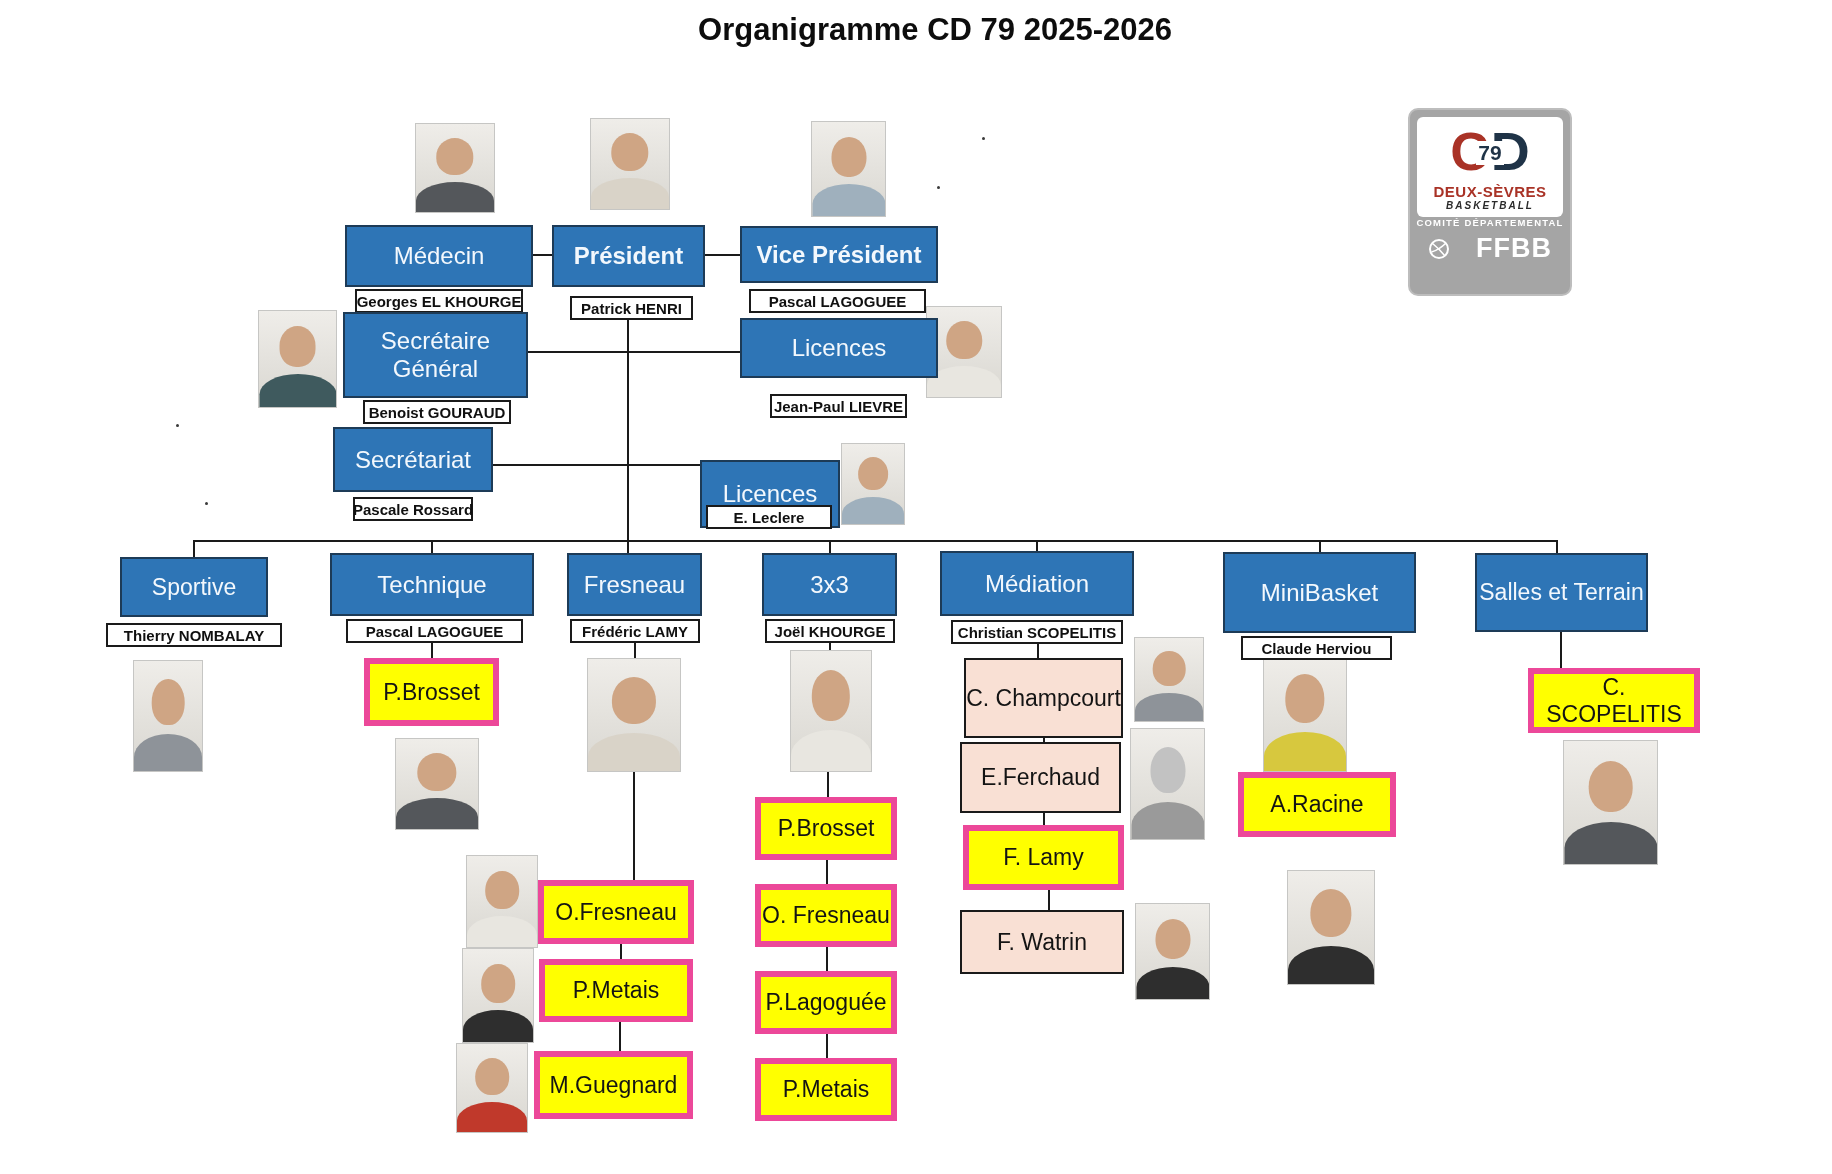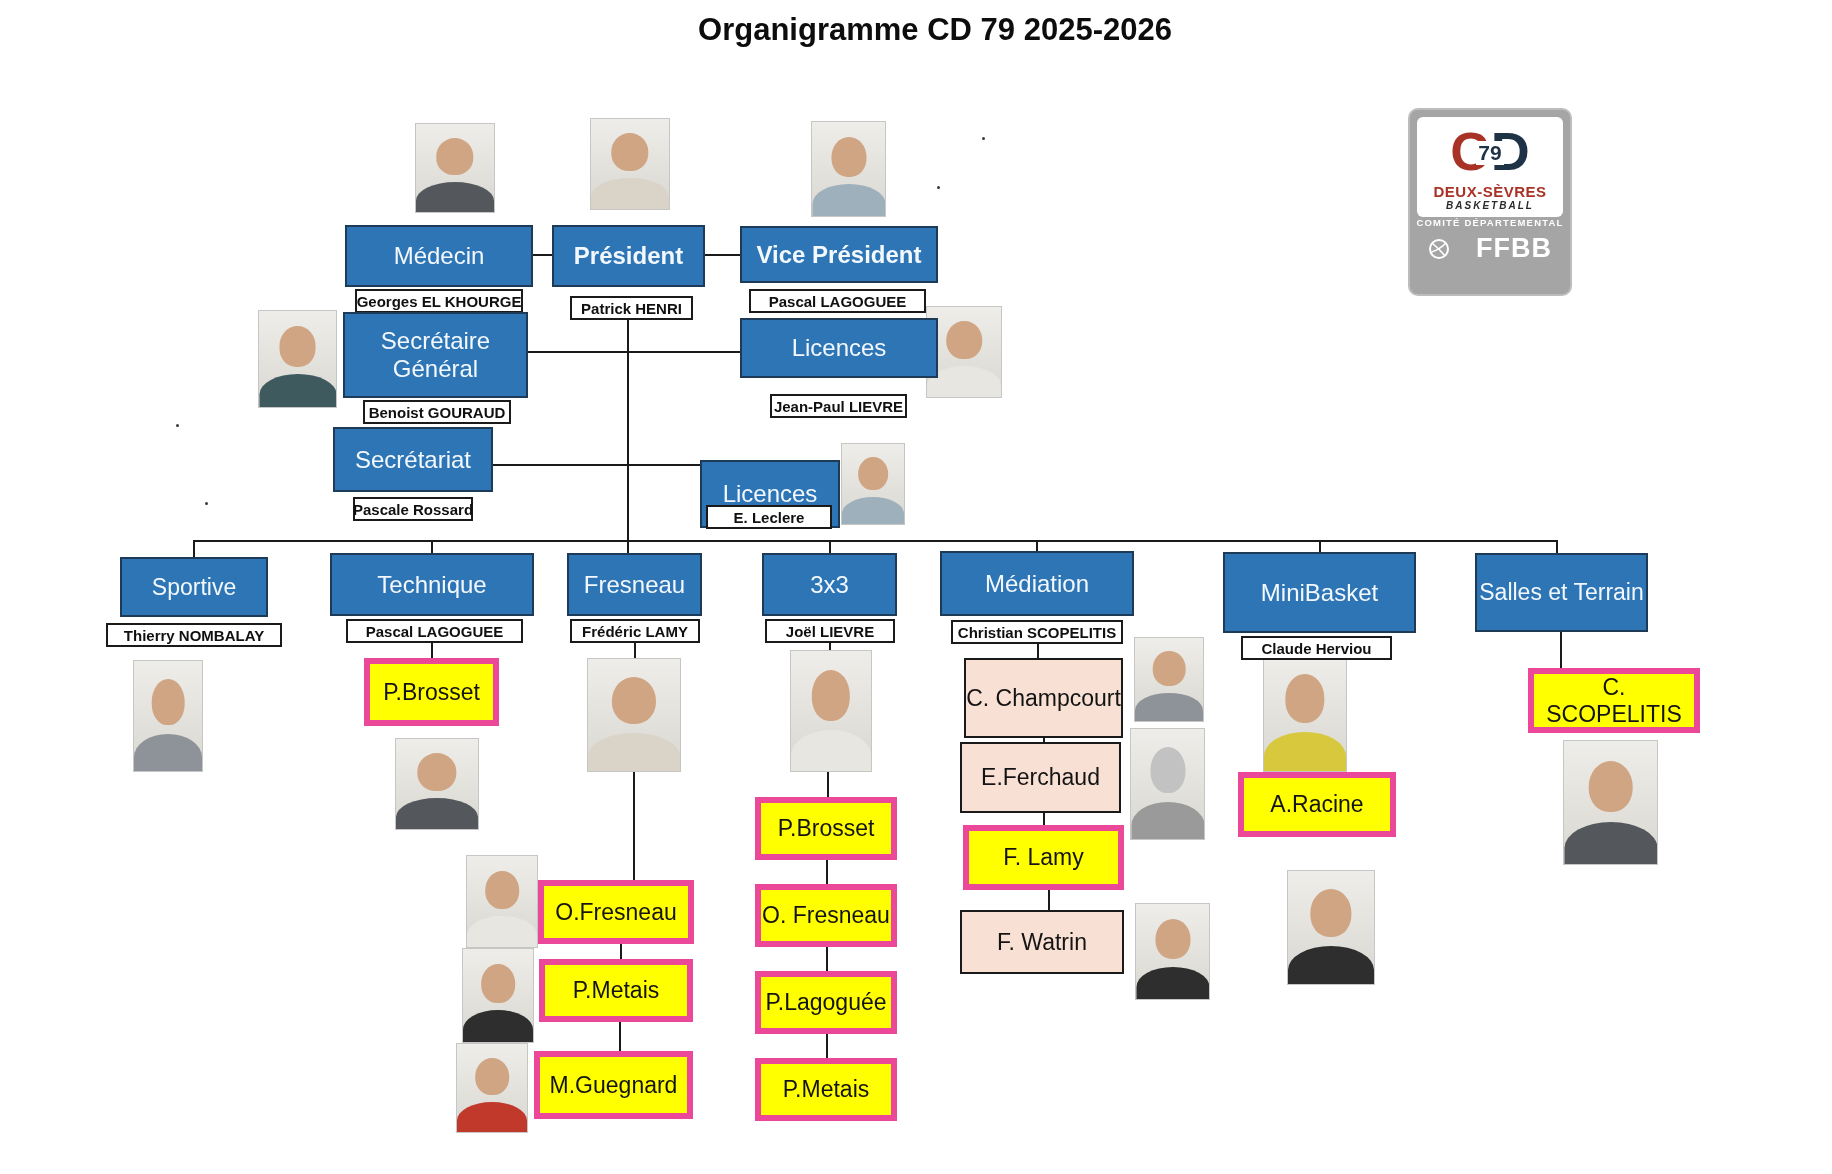--- a/index.html
+++ b/index.html
@@ -141,21 +141,21 @@
   <div class="bx blue sm" style="left:120px;top:557px;width:148px;height:60px">Sportive</div>
   <div class="nlabel" style="left:106px;top:623px;width:176px">Thierry NOMBALAY</div>
 
   <div class="bx blue" style="left:330px;top:553px;width:204px;height:63px">Technique</div>
   <div class="nlabel" style="left:346px;top:619px;width:177px">Pascal LAGOGUEE</div>
 
   <div class="bx blue" style="left:567px;top:553px;width:135px;height:63px">Fresneau</div>
   <div class="nlabel" style="left:570px;top:619px;width:130px">Frédéric LAMY</div>
 
   <div class="bx blue" style="left:762px;top:553px;width:135px;height:63px">3x3</div>
-  <div class="nlabel" style="left:765px;top:619px;width:130px">Joël LIEVRE</div>
+  <div class="nlabel" style="left:765px;top:619px;width:130px">Joël KHOURGE</div>
 
   <div class="bx blue" style="left:940px;top:551px;width:194px;height:65px">Médiation</div>
   <div class="nlabel" style="left:951px;top:620px;width:172px">Christian SCOPELITIS</div>
 
   <div class="bx blue" style="left:1223px;top:552px;width:193px;height:81px">MiniBasket</div>
   <div class="nlabel" style="left:1241px;top:636px;width:151px">Claude Herviou</div>
 
   <div class="bx blue sm" style="left:1475px;top:553px;width:173px;height:79px">Salles et Terrain</div>
 
   <div class="bx yellow" style="left:364px;top:658px;width:135px;height:68px">P.Brosset</div>

